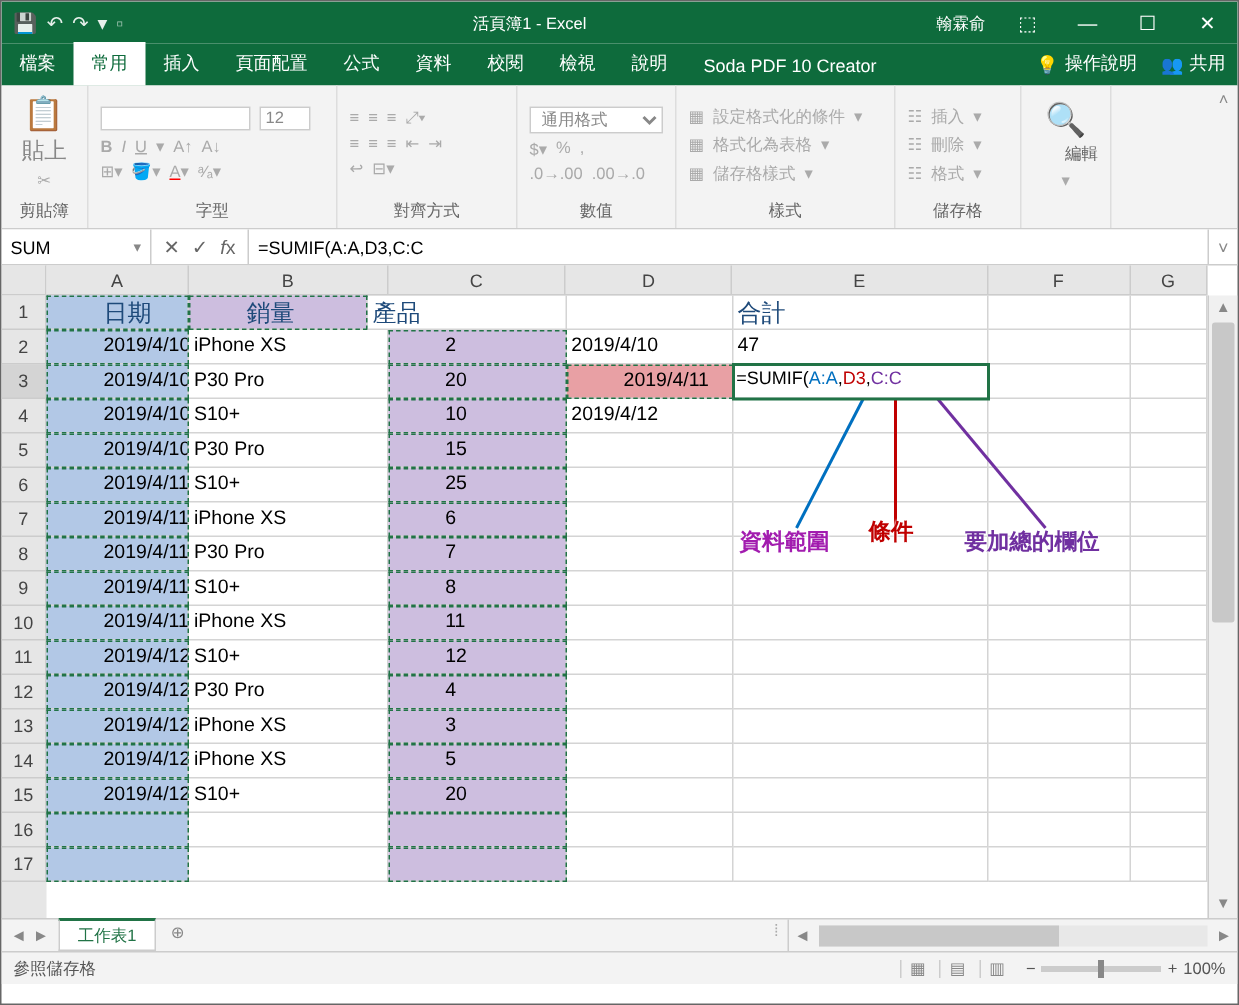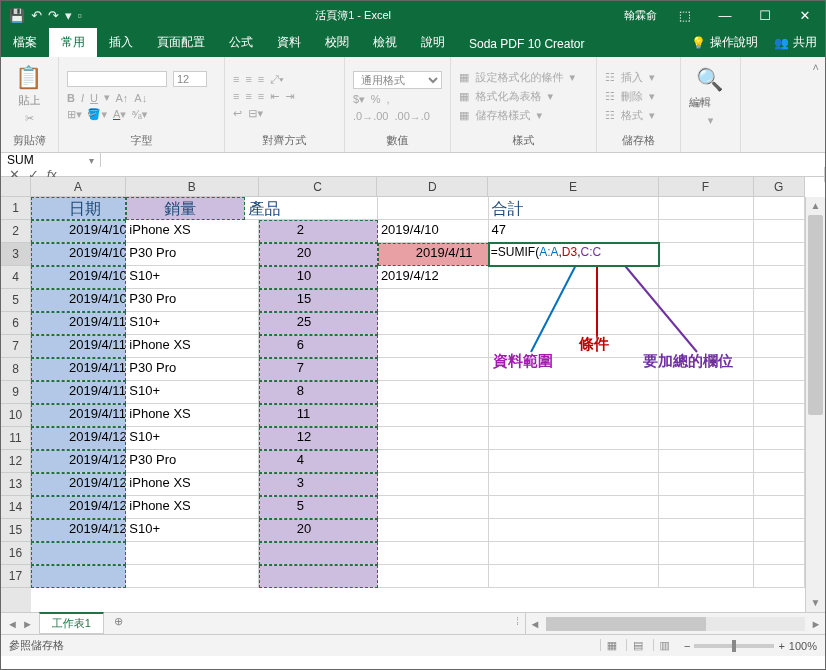--- a/index.html
+++ b/index.html
@@ -25,21 +25,21 @@
 
 .ribbon { height:96px; background:#f3f3f3; border-bottom:1px solid #ccc; display:flex; font-size:11px; color:#777; }
 .rgroup { border-right:1px solid #ddd; padding:4px 8px; display:flex; flex-direction:column; justify-content:space-between; }
 .rgroup .body { flex:1; display:flex; flex-direction:column; gap:4px; justify-content:center;}
 .rgroup .label { text-align:center; font-size:11px; color:#666; padding-top:2px;}
 .rgroup .row { display:flex; gap:6px; align-items:center;}
 .rgroup .btn-lg { font-size:22px; color:#888; text-align:center; line-height:1;}
 select.combo, input.combo { font-size:11px; border:1px solid #ccc; padding:1px 3px; background:#fff; color:#888; }
 
 
-.fbar { height:24px; border-bottom:1px solid #ccc; display:flex; align-items:stretch; background:#fff; font-size:12px;flex-direction:column;}
+.fbar { height:24px; border-bottom:1px solid #ccc; display:flex; align-items:stretch; background:#fff; font-size:12px;}
 .namebox { width:100px; border-right:1px solid #ccc; display:flex; align-items:center; padding:0 6px; }
 .namebox input { border:none; width:100%; font-size:12px; }
 .fbtns { display:flex; align-items:center; gap:8px; padding:0 8px; border-right:1px solid #ccc; color:#666;}
 .fbtns span { cursor:pointer; font-size:13px; }
 .finput { flex:1; display:flex; align-items:center; padding:0 6px;}
 .finput .txt { font-size:12px; white-space:pre; }
 .fdrop { width:20px; border-left:1px solid #ccc; display:flex; align-items:center; justify-content:center; color:#888; cursor:pointer;}
 
 
 .grid-wrap { position:relative; height:435px; }
@@ -139,21 +139,21 @@
         <span>👥</span>
         <span>共用</span>
       </div>
   </div>
 </div>
 
 <div class="ribbon">
   <div class="rgroup" style="width:58px">
     <div class="body">
       <div class="btn-lg">📋</div>
-      <div style="text-align:center;font-size:11px;color:#888">貼上</div>
+      <div style="text-align:center;font-size:15px;color:#888">貼上</div>
       <div class="row" style="justify-content:center">
           <span style="color:#aaa">✂</span>
         </div>
     </div>
     <div class="label">剪貼簿</div>
   </div>
   <div class="rgroup" style="width:166px">
     <div class="body">
       <div class="row">
           <input class="combo" style="width: 100px;">
@@ -251,21 +251,21 @@
           <span>☷</span>
           <span>格式</span>
           <span>▾</span>
         </div>
     </div>
     <div class="label">儲存格</div>
   </div>
   <div class="rgroup" style="width:60px">
     <div class="body">
       <div class="btn-lg" style="color:#888">🔍</div>
-      <div style="text-align:left;color:#666">編輯</div>
+      <div style="text-align:right;color:#666">編輯</div>
       <div style="text-align:center;color:#aaa">▾</div>
     </div>
     <div class="label">&nbsp;</div>
   </div>
   <div style="flex:1;display:flex;align-items:flex-start;justify-content:flex-end;padding:4px 6px;color:#888">
     <span>˄</span>
   </div>
 </div>
 
 <div class="fbar">
@@ -468,21 +468,21 @@
         <div class="cell cE"></div>
         <div class="cell cF"></div>
         <div class="cell cG"></div>
       </div>
       <svg class="anno-svg" width="780" height="400">
       <line x1="547" y1="64" x2="500" y2="155" stroke="#0070c0" stroke-width="2"></line>
       <line x1="566" y1="64" x2="566" y2="155" stroke="#c00000" stroke-width="2"></line>
       <line x1="590" y1="64" x2="666" y2="155" stroke="#7030a0" stroke-width="2"></line>
     </svg>
     <div class="anno-text anno-blue" style="left:462px;top:155px">資料範圍</div>
-    <div class="anno-text anno-red" style="left:548px;top:138px">條件</div>
+    <div class="anno-text anno-red" style="left:548px;top:148px">條件</div>
     <div class="anno-text anno-purple" style="left:612px;top:155px">要加總的欄位</div>
   </div>
 
   <div class="vscroll">
     <div class="arrow">▲</div>
     <div class="track">
         <div class="thumb"></div>
       </div>
     <div class="arrow bot">▼</div>
   </div>

